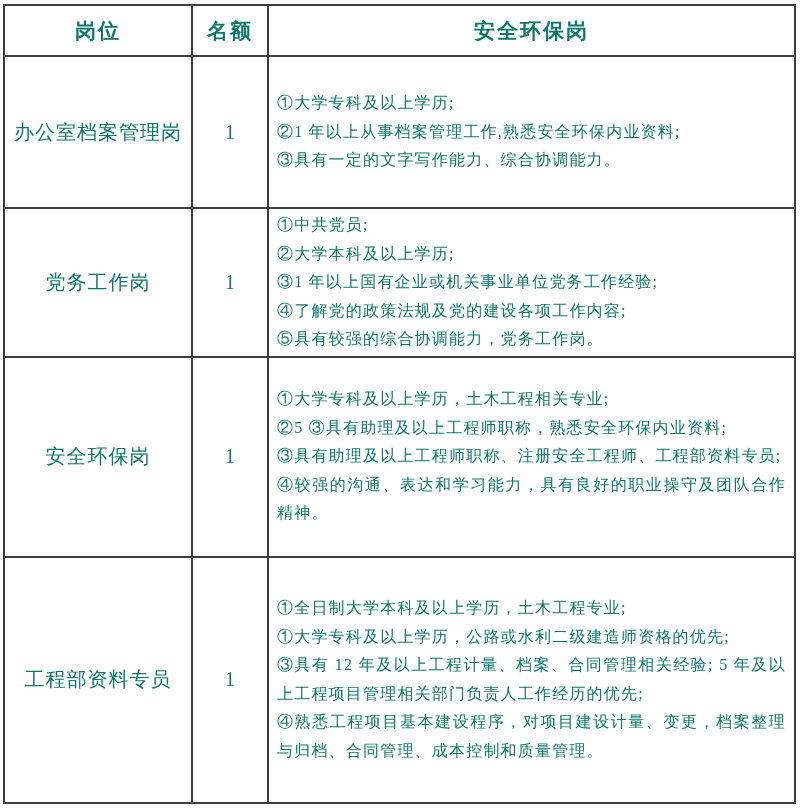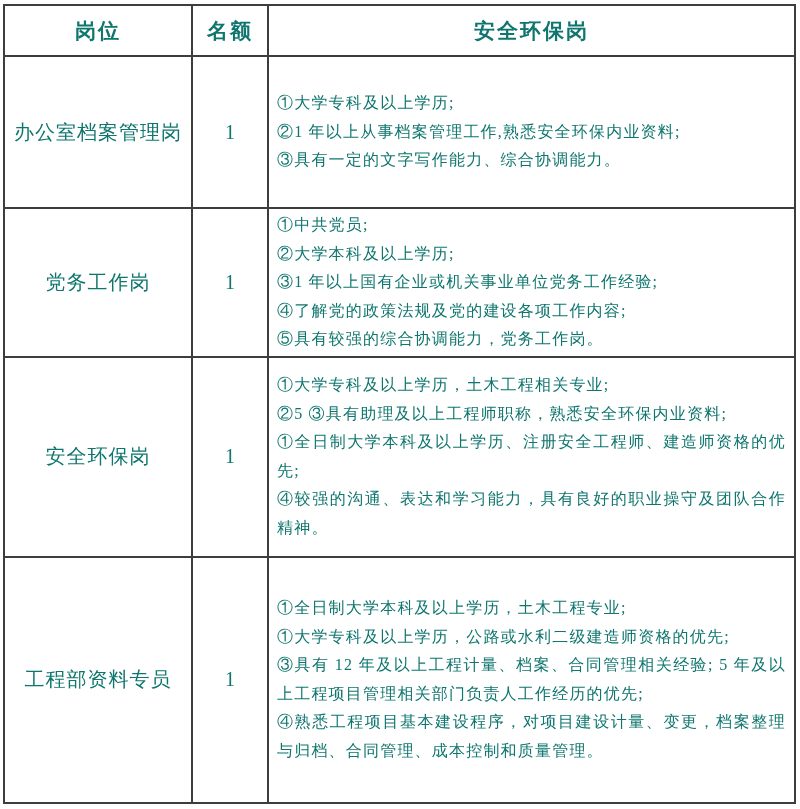--- a/index.html
+++ b/index.html
@@ -107,21 +107,21 @@
           <p>④了解党的政策法规及党的建设各项工作内容;</p>
           <p>⑤具有较强的综合协调能力，党务工作岗。</p>
         </td>
       </tr>
       <tr class="row-3">
         <td class="position-cell">安全环保岗</td>
         <td class="quota-cell">1</td>
         <td class="conditions-cell">
           <p>①大学专科及以上学历，土木工程相关专业;</p>
           <p>②5 ③具有助理及以上工程师职称，熟悉安全环保内业资料;</p>
-          <p>①全日制大学本科及以上学历、注册安全工程师、建造师资格的优先;</p>
+          <p>③具有助理及以上工程师职称、注册安全工程师、工程部资料专员;</p>
           <p>④较强的沟通、表达和学习能力，具有良好的职业操守及团队合作精神。</p>
         </td>
       </tr>
       <tr class="row-4">
         <td class="position-cell">工程部资料专员</td>
         <td class="quota-cell">1</td>
         <td class="conditions-cell">
           <p>①全日制大学本科及以上学历，土木工程专业;</p>
           <p>①大学专科及以上学历，公路或水利二级建造师资格的优先;</p>
           <p>③具有 12 年及以上工程计量、档案、合同管理相关经验; 5 年及以上工程项目管理相关部门负责人工作经历的优先;</p>

